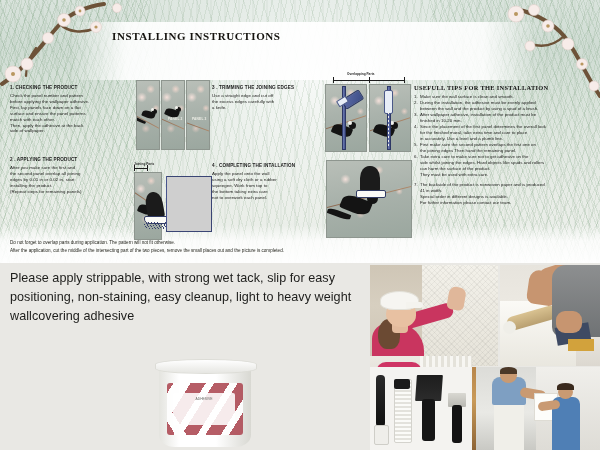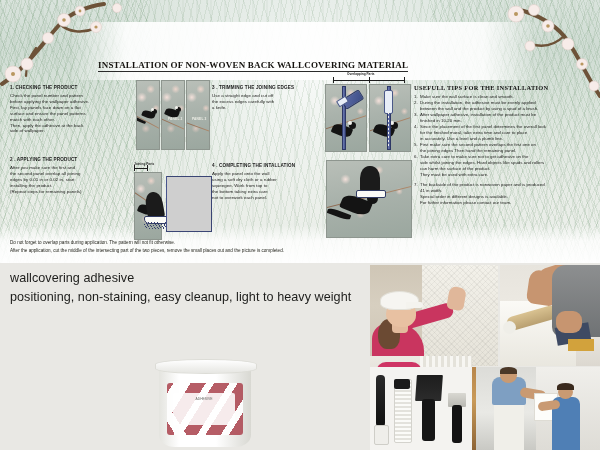--- a/index.html
+++ b/index.html
@@ -422,22 +422,22 @@
         <circle cx="44" cy="46" r="5"></circle>
       </g>
       <g fill="#b9975f">
         <circle cx="30" cy="14" r="2"></circle>
           <circle cx="62" cy="26" r="1.8"></circle>
         <circle cx="96" cy="64" r="1.6"></circle>
       </g>
     </svg>
 
     <div id="title-block">
-    </div>
-    <div id="subtitle">INSTALLATION OF NON-WOVEN BACK WALLCOVERING MATERIAL</div>
+      <div class="title-line">INSTALLING INSTRUCTIONS</div>
+    </div>
 
     <div class="step" style="left:10px;top:85px;width:120px;">
       <div class="step-title">1. CHECKING THE PRODUCT</div>
       <div class="step-body">
         <div>Check the panel number and pattern</div>
         <div>before applying the wallpaper adhesive.</div>
         <div>First, lay panels face down on a flat</div>
         <div>surface and ensure the panel patterns</div>
         <div>match with each other.</div>
         <div>Then, apply the adhesive at the back</div>
@@ -618,22 +618,23 @@
           <div>   Special order in different designs is available.</div>
             <div>   For futher information please contact our team.</div>
         </div>
       </div>
     </div>
   </div>
 
   <div id="bottom">
 
     <div id="promo">
+      <div class="promo-line">Please apply strippable, with strong wet tack, slip for easy</div>
+      <div class="promo-line">positioning, non-staining, easy cleanup, light to heavy weight</div>
       <div class="promo-line">wallcovering adhesive</div>
-      <div class="promo-line">positioning, non-staining, easy cleanup, light to heavy weight</div>
     </div>
   </div>
 
   <div id="bucket">
     <div class="bucket-body"></div>
     <div class="bucket-label"></div>
     <div class="bucket-label-inner"></div>
     <div class="bucket-label-txt">ADHESIVE</div>
     <div class="bucket-lid"></div>
   </div>

